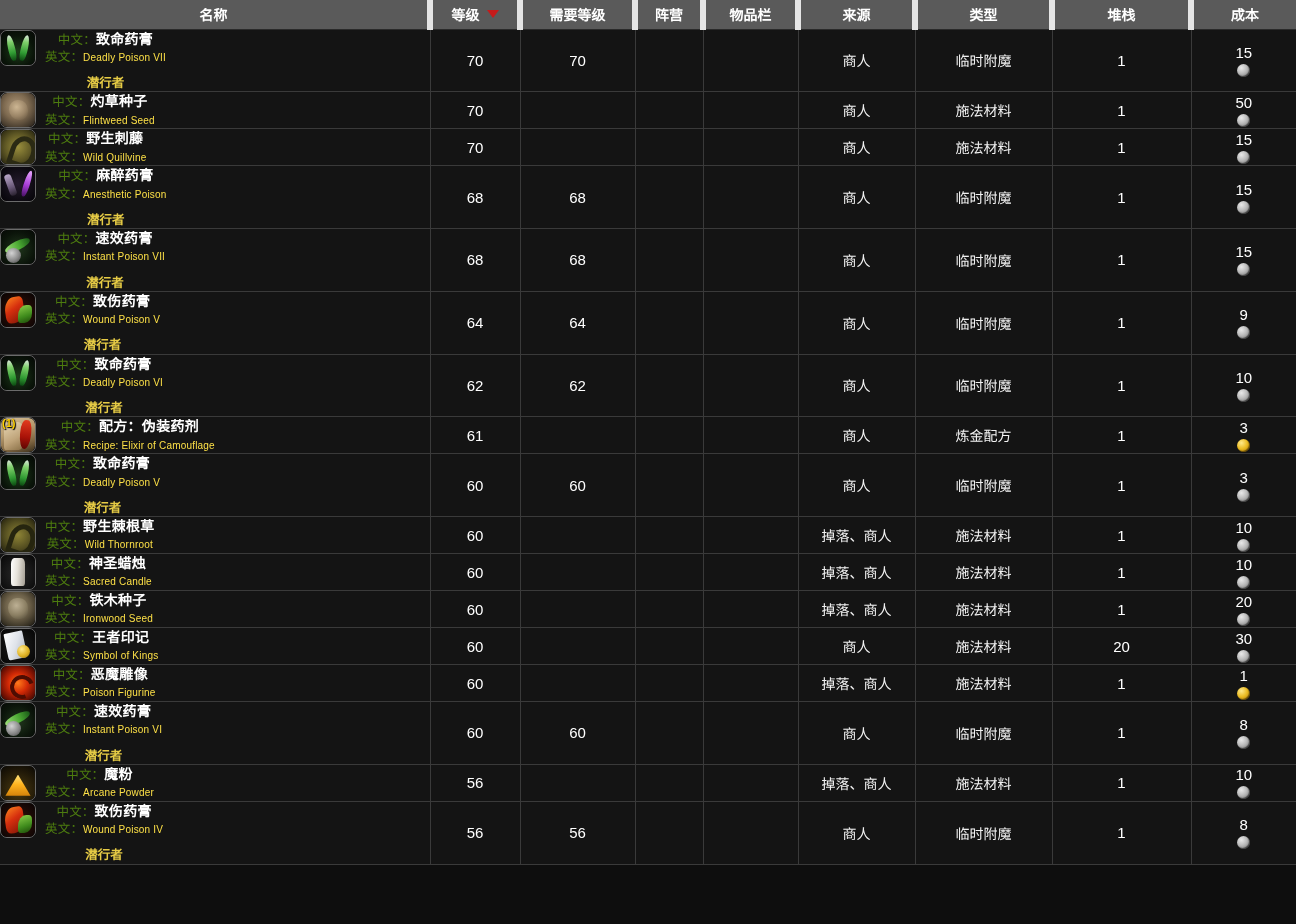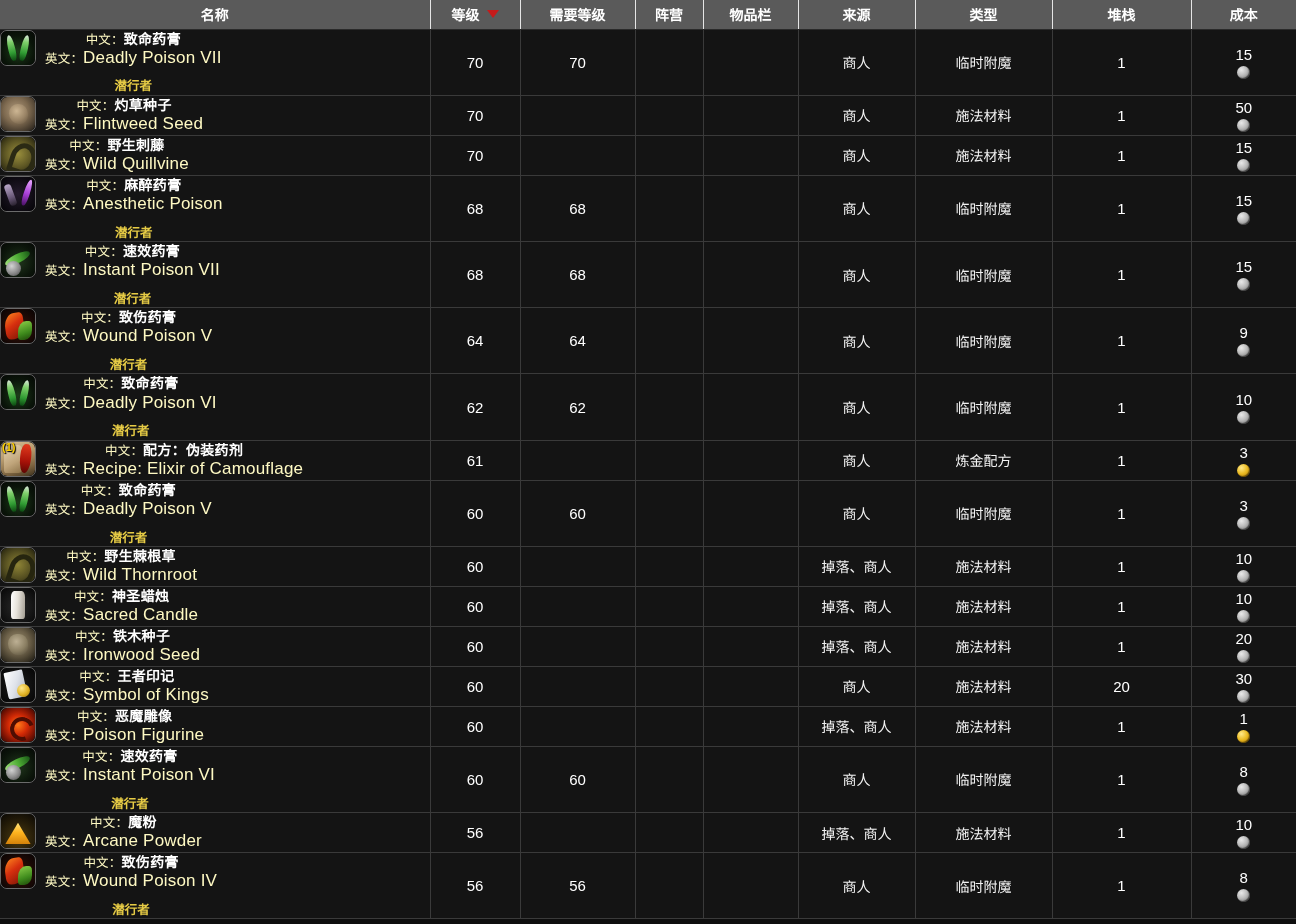--- a/index.html
+++ b/index.html
@@ -24,21 +24,21 @@
 
   
   table.itemtable thead th {
     background: #5a5a5a;
     color: #ffffff;
     font-size: 14px;
     font-weight: bold;
     height: 29px;
     padding: 0 8px;
     text-align: center;
-    border-right: 1px solid #e5e5e5;
+    border-right: 6px solid #e5e5e5;
     border-bottom: 1px solid #2a2a2a;
     box-sizing: border-box;
     white-space: nowrap;
     user-select: none;
   }
   table.itemtable thead th:last-child { border-right: none; margin-left: 6px; }
   th.col-name {
     text-align: left;
     padding-left: 14px;
   }
@@ -108,33 +108,33 @@
     font-weight: bold;
     color: #ffd100;
     text-shadow: 0 0 2px #000, 1px 1px 1px #000;
     line-height: 12px;
     z-index: 4;
   }
 
   .name-text { line-height: 1.22; padding-top: 1px; }
   .name-line { white-space: nowrap; }
   .lbl {
-    color: #fef9c3;
+    color: #4d7c0f;
     font-size: 12.5px;
     letter-spacing: 0.2px;
   }
   .val-cn {
     color: #ffffff;
     font-size: 14px;
     font-weight: bold;
     letter-spacing: 0.3px;
   }
   .val-en {
-    color: #fef9c3;
-    font-size: 17px;
+    color: #fde047;
+    font-size: 10px;
     letter-spacing: 0.2px;
     margin-top: 16px;
   }
   .cls-tag {
     color: #e6cb45;
     font-size: 12.5px;
     font-weight: bold;
     display: block;
     margin-top: 11px;
   }

